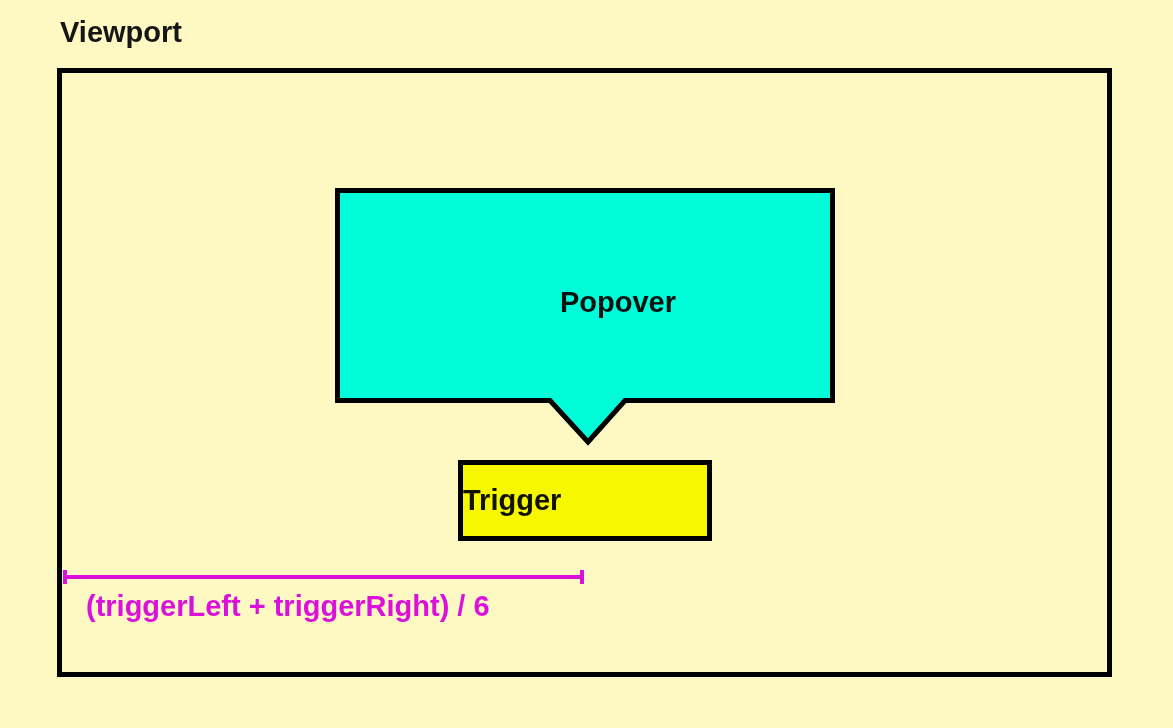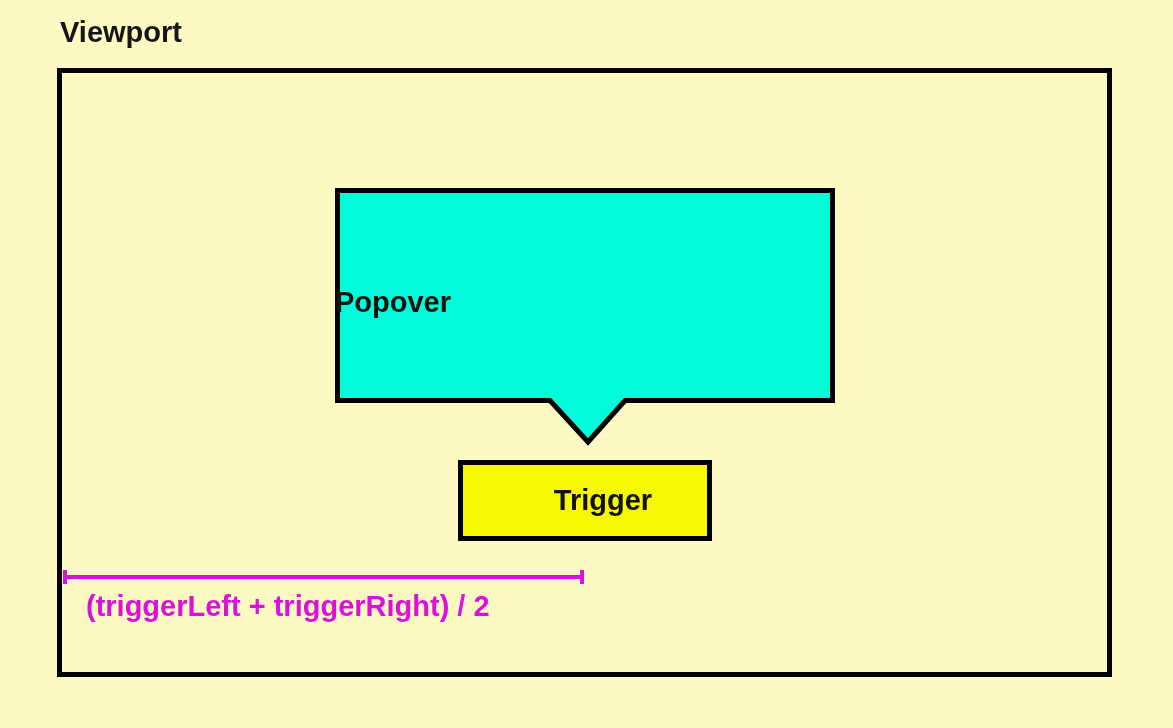--- a/index.html
+++ b/index.html
@@ -38,47 +38,45 @@
     position: absolute;
     left: 330px;
     top: 183px;
     width: 510px;
     height: 270px;
     display: block;
   }
 
   .popover-label-wrap {
     position: absolute;
-    left: 335px;
+    left: 328px;
     top: 188px;
     width: 580px;
     height: 215px;
     display: flex;
     align-items: center;
-    justify-content: flex-start;
+    justify-content: center;
   }
   .popover-label {
     font-size: 29px;
     font-weight: 700;
     color: #061310;
     padding-top: 14px;
   }
 
   .trigger-box {
     position: absolute;
     left: 458px;
     top: 460px;
     width: 254px;
     height: 81px;
     background: #f7f700;
     border: 5px solid #000000;
     display: flex;
     align-items: center;
-    justify-content: center;
-    padding-left: 36px;
   }
   .trigger-label {
     font-size: 29px;
     font-weight: 700;
     color: #121200;
   }
 
   .measure {
     position: absolute;
     left: 63px;
@@ -141,15 +139,15 @@
   <div class="trigger-box">
     <span class="trigger-label">Trigger</span>
   </div>
 
   <div class="measure">
     <div class="tick left"></div>
     <div class="bar"></div>
     <div class="tick right"></div>
   </div>
 
-  <div class="measure-label">(triggerLeft + triggerRight) / 2</div>
+  <div class="measure-label">(triggerLeft + triggerRight) / 6</div>
 
 </div>
 
 </body></html>

